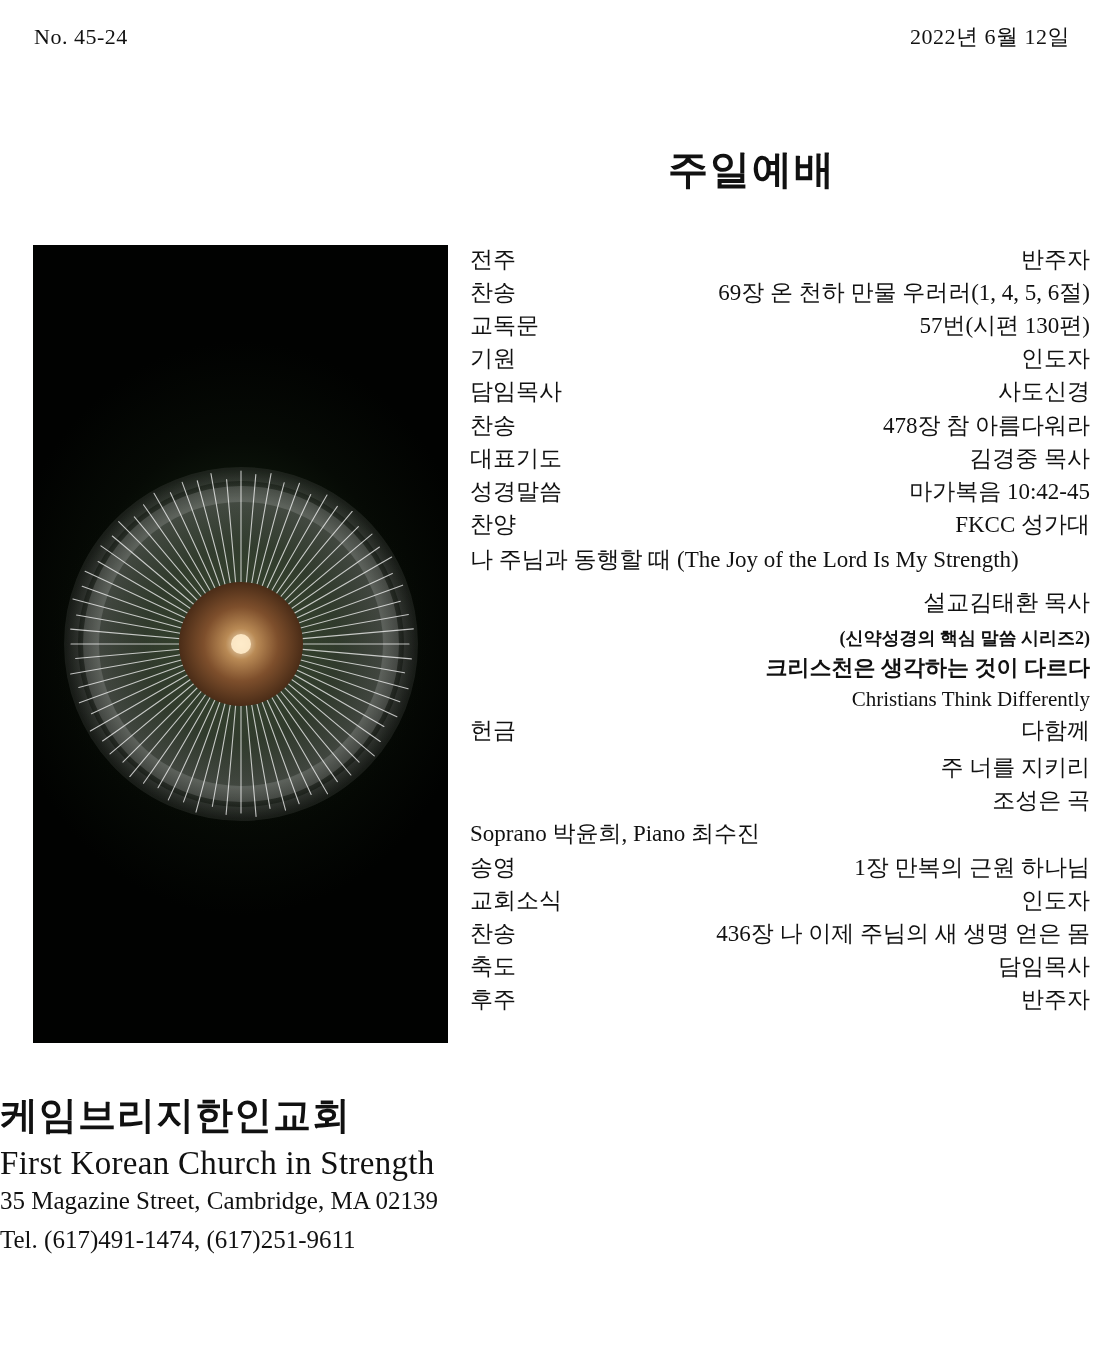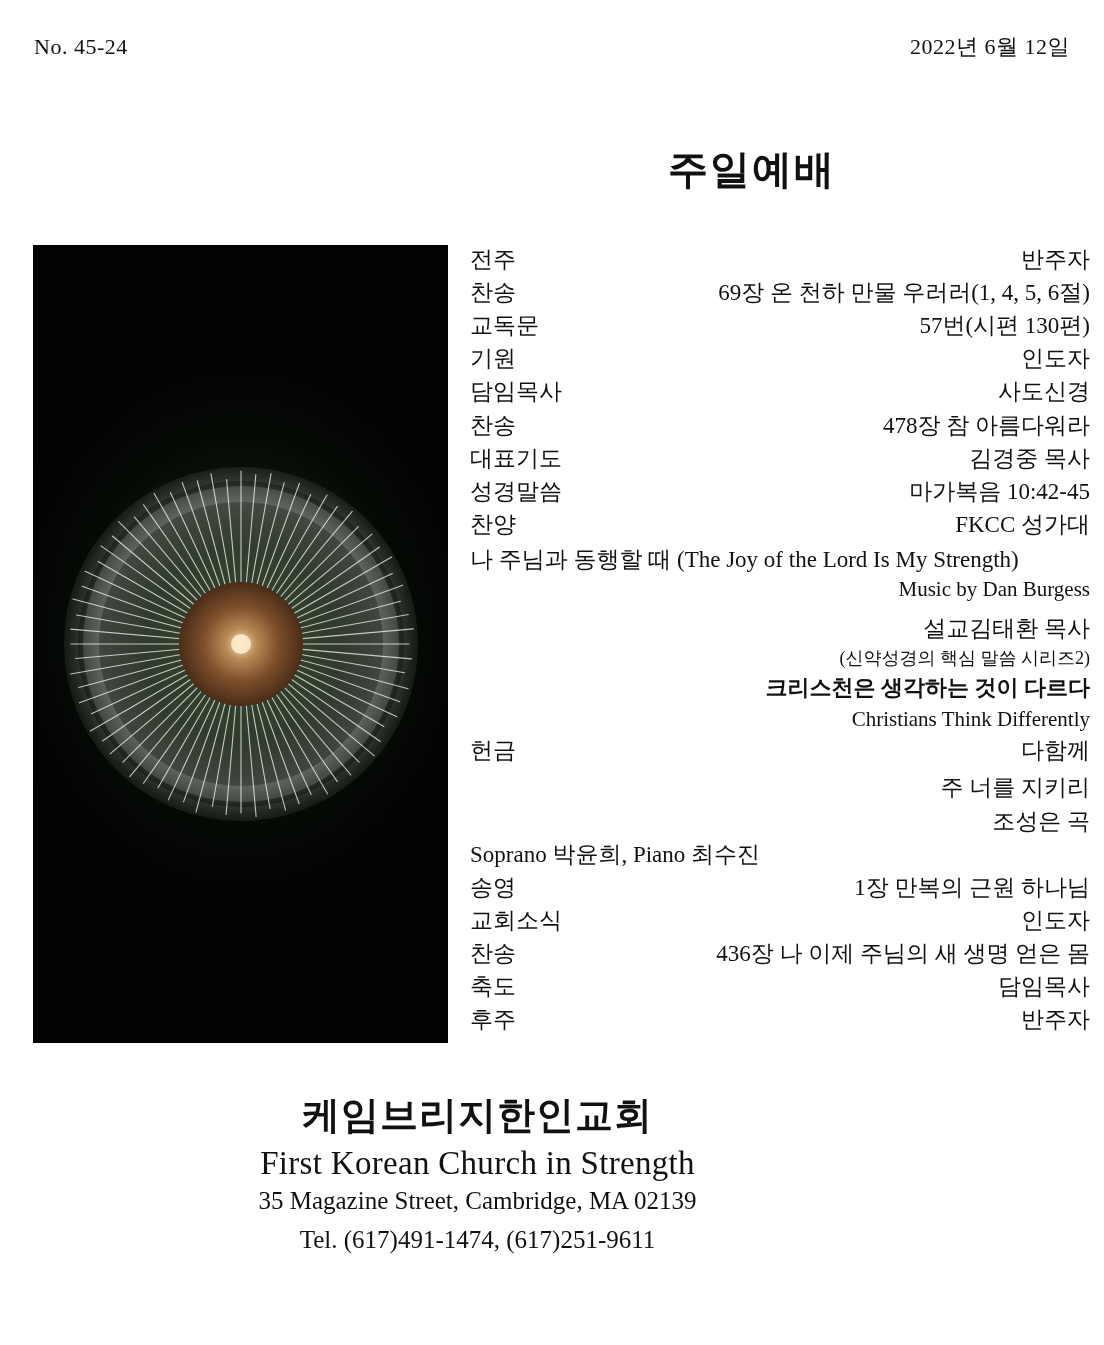--- a/index.html
+++ b/index.html
@@ -12,21 +12,21 @@
     background: #ffffff;
     font-family: "Liberation Serif", "DejaVu Serif", serif;
     color: #111111;
     position: relative;
     overflow: hidden;
   }
 
   
   .header {
     position: absolute;
-    top: 32px;
+    top: 22px;
     left: 34px;
     right: 34px;
     display: flex;
     justify-content: space-between;
     align-items: baseline;
     font-size: 22px;
     letter-spacing: 0.5px;
   }
 
   
@@ -102,21 +102,21 @@
     text-align: right;
     width: 100%;
   }
 
   
   .footer {
     position: absolute;
     top: 1090px;
     left: 0;
     width: 955px;
-    text-align: center;
+    text-align: left;
   }
   .footer .kor-name {
     font-size: 38px;
     font-weight: 600;
     letter-spacing: 1px;
   }
   .footer .eng-name {
     font-size: 33px;
     margin-top: 4px;
     letter-spacing: 0.3px;
@@ -281,28 +281,27 @@
   <div class="row">
     <span class="label">성경말씀</span>
     <span class="value">마가복음 10:42-45</span>
   </div>
   <div class="row">
     <span class="label">찬양</span>
     <span class="value">FKCC 성가대</span>
   </div>
 
   <div class="full-center" style="margin-top:2px;">나 주님과 동행할 때 (The Joy of the Lord Is My Strength)</div>
-  <div class="full-right latin" style="font-size:21px; line-height:1.25;">Music by Dan Burgess</div>
 
   <div class="row" style="margin-top:10px;justify-content:flex-end;">
     <span class="label">설교</span>
     <span class="value">김태환 목사</span>
   </div>
 
-  <div class="sub-line small" style="">(신약성경의 핵심 말씀 시리즈2)</div>
+  <div class="sub-line small" style="margin-top:6px;font-weight:bold;">(신약성경의 핵심 말씀 시리즈2)</div>
   <div class="sub-line" style="font-size:22px;font-weight:bold;">크리스천은 생각하는 것이 다르다</div>
   <div class="sub-line latin" style="font-size:21px;">Christians Think Differently</div>
 
   <div class="row">
     <span class="label">헌금</span>
     <span class="value">다함께</span>
   </div>
   <div class="full-right" style="margin-top:4px;">주 너를 지키리</div>
   <div class="full-right">조성은 곡</div>
   <div class="full-center">Soprano 박윤희, Piano 최수진</div>

